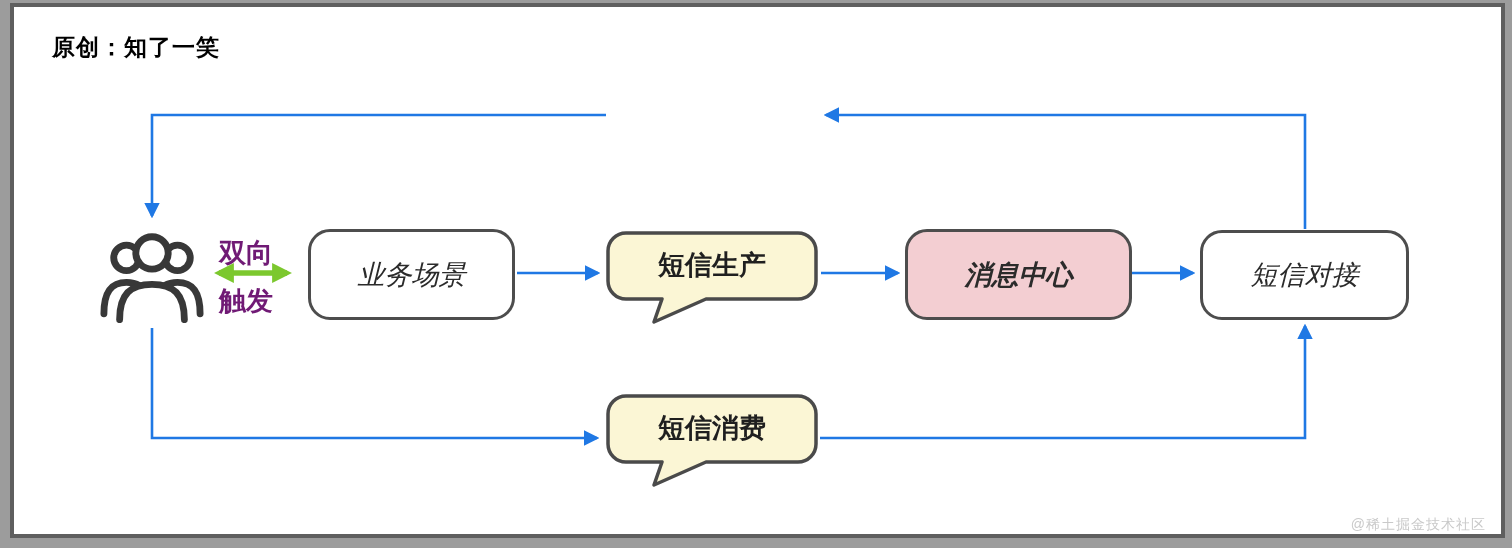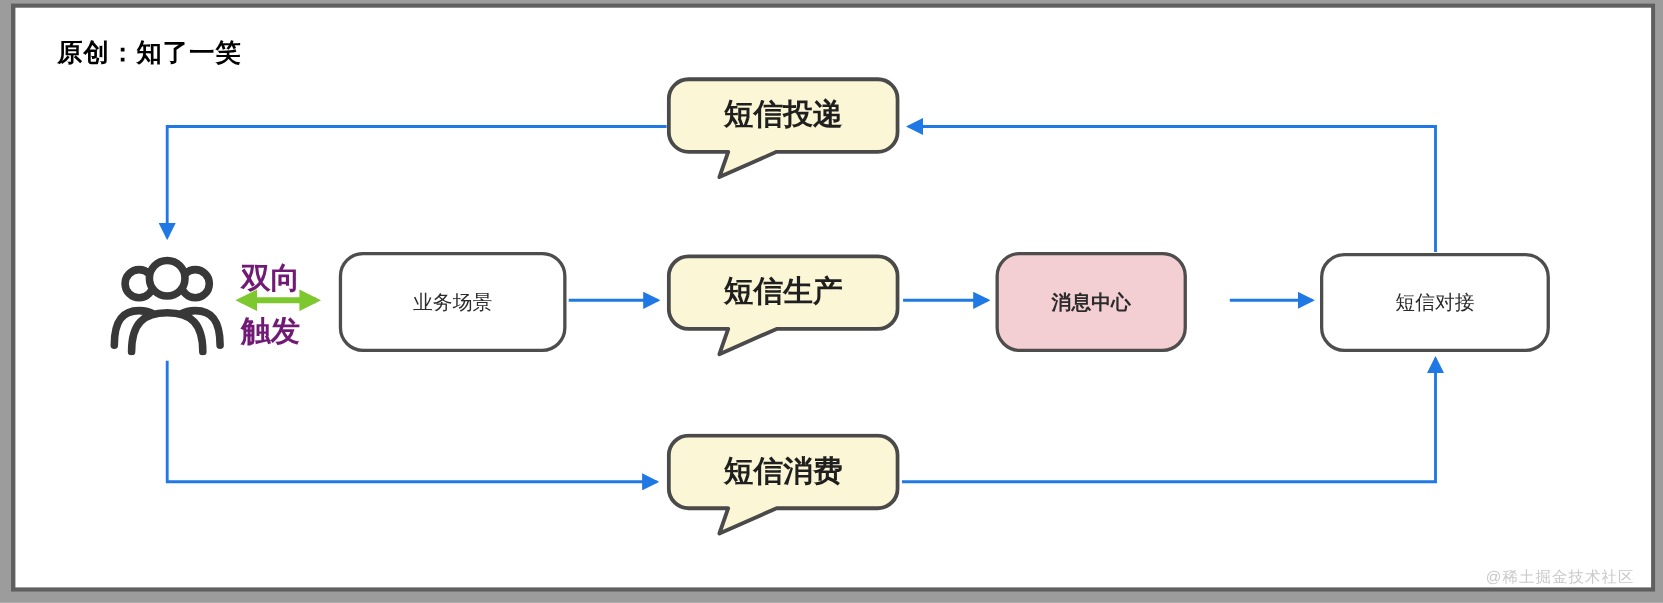--- a/index.html
+++ b/index.html
@@ -20,21 +20,21 @@
     position:absolute; left:52px; top:32px;
     font-size:23px; font-weight:bold; color:#000000; letter-spacing:1px;
   }
   .community-mark {
     position:absolute; right:26px; bottom:14px;
     font-size:14px; color:#c9c9c9; letter-spacing:1px;
   }
 
   .node {
     position:absolute; display:flex; align-items:center; justify-content:center;
-    font-size:18px; color:#2b2b2b;
+    font-size:27px; color:#2b2b2b;font-style:italic;
   }
   .rounded-box {
     border:3.5px solid #4d4d4d; border-radius:22px; background:#ffffff;
   }
   .pink { background:#f3ced2; font-weight:bold; }
 
   .bubble { position:absolute; }
   .bubble svg { position:absolute; left:0; top:0; }
   .bubble .bubble-label {
     position:absolute; left:0; top:0; width:212px; height:68px;
@@ -94,42 +94,36 @@
       </marker>
     </defs>
     <line x1="16" y1="14" x2="84" y2="14" stroke="#7cc82e" stroke-width="5.5" marker-start="url(#ag)" marker-end="url(#ag)"></line>
   </svg>
   <div class="red-label" style="left:219px;top:283px">触发</div>
 
   <div class="node rounded-box" style="left:308px;top:229px;width:207px;height:91px">
     <span>业务场景</span>
   </div>
 
-  <div class="bubble" style="left:606px;top:70px;width:212px;height:94px">
-    <svg width="212" height="94" viewBox="0 0 212 94">
-      <path d="M 20 2 H 192 A 18 18 0 0 1 210 20 V 50 A 18 18 0 0 1 192 68 H 100 L 48 91 L 56 68 H 20 A 18 18 0 0 1 2 50 V 20 A 18 18 0 0 1 20 2 Z" fill="#fbf6d5" stroke="#4a4a4a" stroke-width="3.5" stroke-linejoin="round"></path>
-    </svg>
-    <div class="bubble-label">短信投递</div>
-  </div>
 
   <div class="bubble" style="left:606px;top:394px;width:212px;height:94px">
     <svg width="212" height="94" viewBox="0 0 212 94">
       <path d="M 20 2 H 192 A 18 18 0 0 1 210 20 V 50 A 18 18 0 0 1 192 68 H 100 L 48 91 L 56 68 H 20 A 18 18 0 0 1 2 50 V 20 A 18 18 0 0 1 20 2 Z" fill="#fbf6d5" stroke="#4a4a4a" stroke-width="3.5" stroke-linejoin="round"></path>
     </svg>
     <div class="bubble-label">短信消费</div>
   </div>
 
   <div class="bubble" style="left:606px;top:231px;width:212px;height:94px">
     <svg width="212" height="94" viewBox="0 0 212 94">
       <path d="M 20 2 H 192 A 18 18 0 0 1 210 20 V 50 A 18 18 0 0 1 192 68 H 100 L 48 91 L 56 68 H 20 A 18 18 0 0 1 2 50 V 20 A 18 18 0 0 1 20 2 Z" fill="#fbf6d5" stroke="#4a4a4a" stroke-width="3.5" stroke-linejoin="round"></path>
     </svg>
     <div class="bubble-label">短信生产</div>
   </div>
 
-  <div class="node rounded-box pink" style="left:905px;top:229px;width:174px;height:91px">
+  <div class="node rounded-box pink" style="left:905px;top:229px;width:227px;height:91px">
     <span>消息中心</span>
   </div>
 
   <div class="node rounded-box" style="left:1200px;top:230px;width:209px;height:90px">
     <span>短信对接</span>
   </div>
 
   <div class="community-mark">@稀土掘金技术社区</div>
 
 </div>

